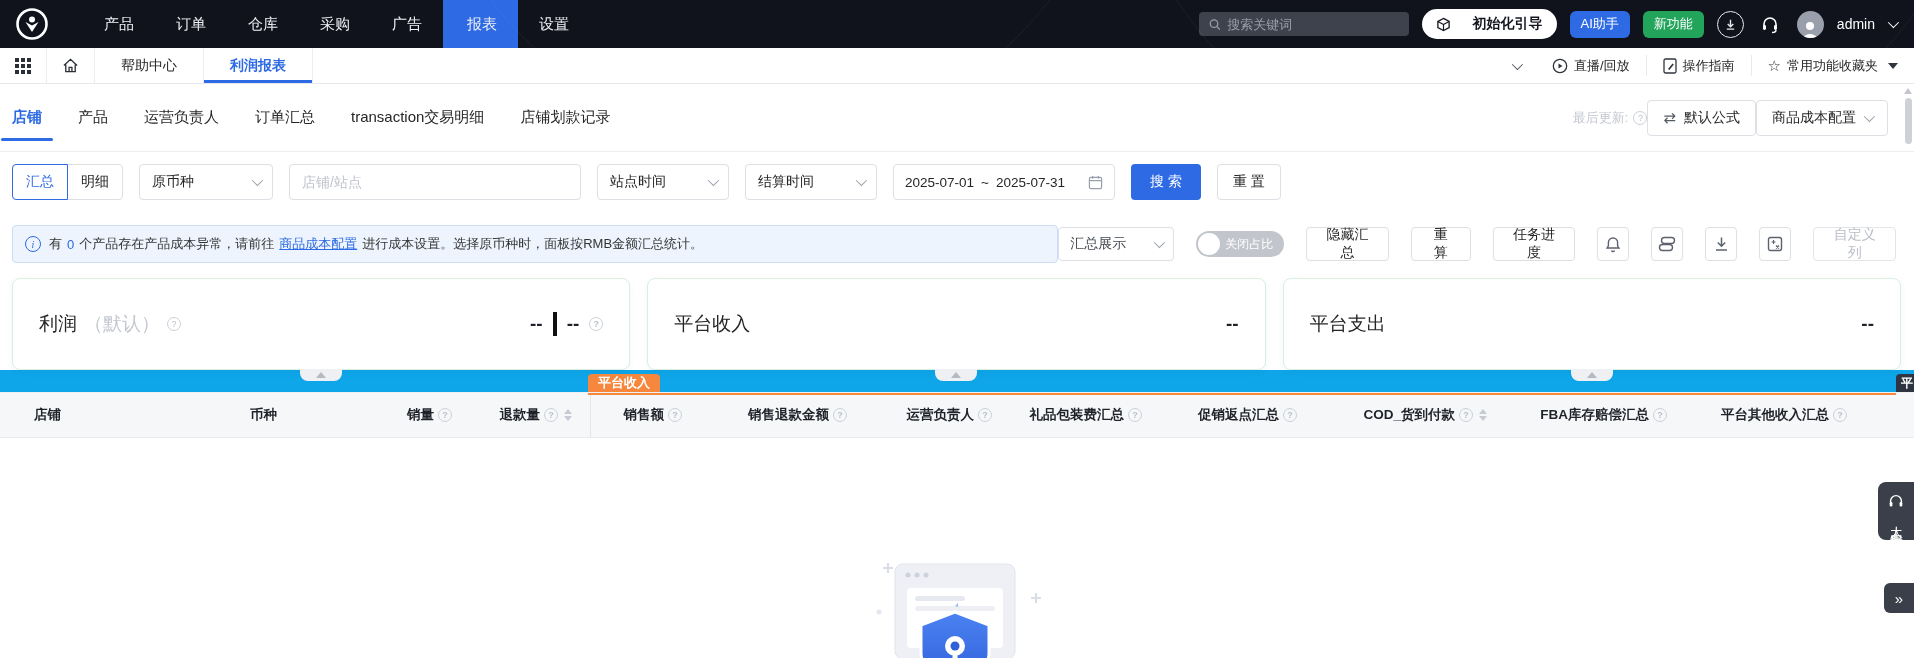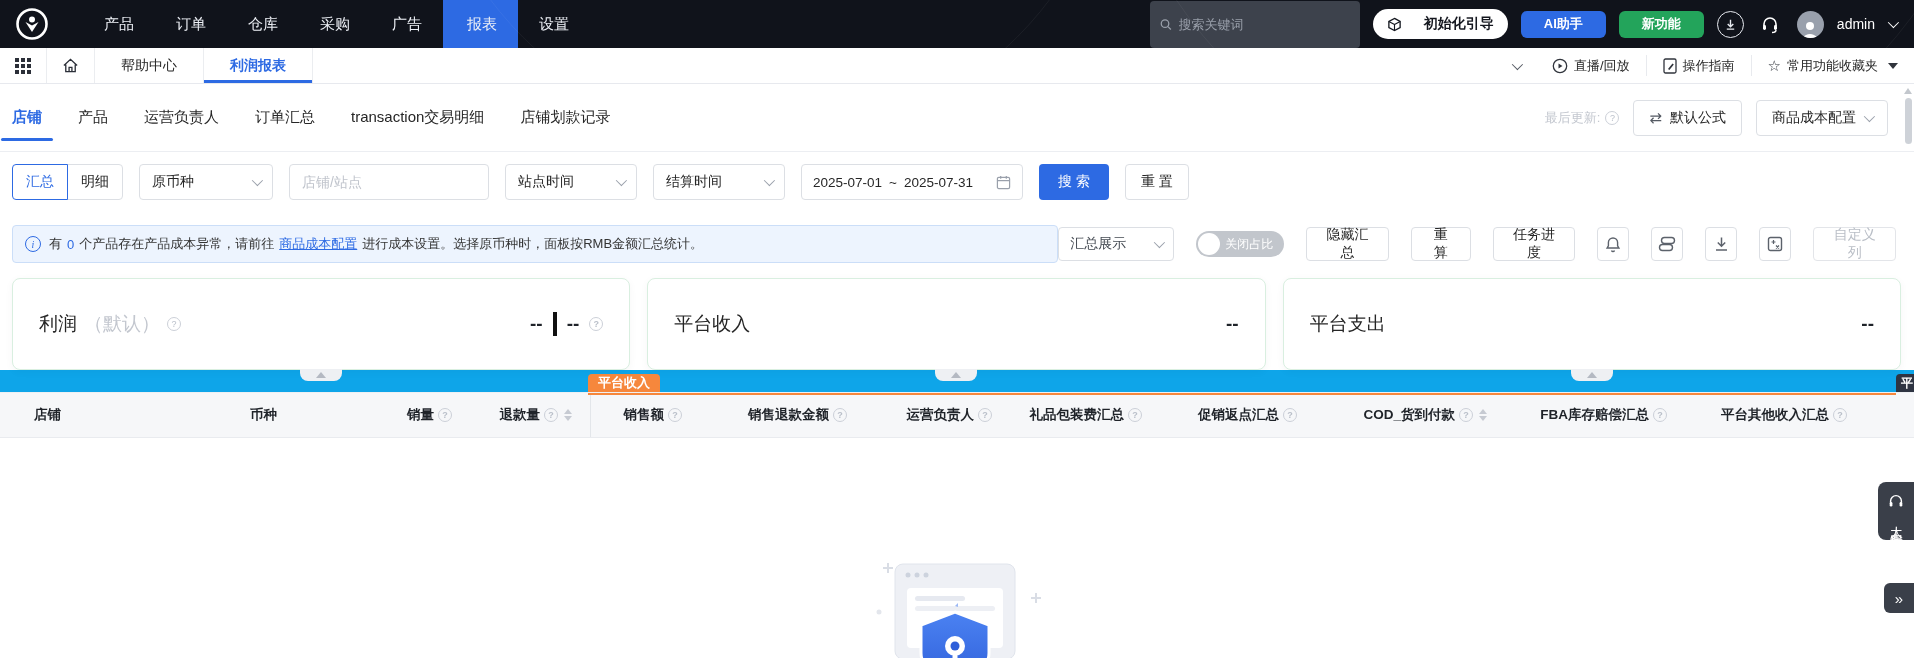--- a/index.html
+++ b/index.html
@@ -14,25 +14,25 @@
   
   .topbar{height:48px;background:var(--dark);display:flex;align-items:center;position:relative;overflow:hidden;}
   .topbar .arc{position:absolute;border:1px solid rgba(255,255,255,.05);border-radius:50%;pointer-events:none;}
   .arc1{width:700px;height:700px;left:420px;top:-560px;}
   .arc2{width:900px;height:900px;left:1100px;top:-700px;}
   .logo{width:34px;height:34px;margin-left:15px;flex:none;}
   .menu{display:flex;height:100%;margin-left:34px;}
   .menu-item{padding:0 21px;display:flex;align-items:center;color:#edf0f6;font-size:15px;cursor:pointer;}
   .menu-item.active{background:var(--blue);padding-left:24px;}
   .topbar-right{margin-left:auto;display:flex;align-items:center;gap:13px;padding-right:18px;}
-  .searchbox{width:210px;height:47px;background:#3d424c;border-radius:4px;display:flex;align-items:center;gap:7px;padding:0 10px;}
+  .searchbox{width:210px;height:24px;background:#3d424c;border-radius:4px;display:flex;align-items:center;gap:7px;padding:0 10px;}
   .searchbox input{background:transparent;border:none;outline:none;color:#cfd3db;font-size:13px;width:100%;font-family:inherit;}
   .searchbox input::placeholder{color:#9aa0ab;}
   .pill-white{height:30px;border-radius:15px;background:#fff;display:flex;align-items:center;gap:22px;padding:0 14px;font-size:14px;color:#14171f;font-weight:700;cursor:pointer;}
-  .pill-blue,.pill-green{height:27px;border-radius:6px;color:#fff;font-size:13px;font-weight:700;display:flex;align-items:center;padding:0 23px;cursor:pointer;}
+  .pill-blue,.pill-green{height:27px;border-radius:6px;color:#fff;font-size:13px;font-weight:400;display:flex;align-items:center;padding:0 11px;cursor:pointer;}
   .pill-blue{background:var(--blue);}
   .pill-green{background:var(--green);}
   .ring-icon{width:27px;height:27px;border:1.5px solid #e8ebf1;border-radius:50%;display:flex;align-items:center;justify-content:center;cursor:pointer;}
   .avatar{width:27px;height:27px;border-radius:50%;background:#99a0ac;display:flex;align-items:flex-end;justify-content:center;overflow:hidden;cursor:pointer;}
   .admin{color:#fff;font-size:14px;cursor:pointer;}
   .chev{display:inline-block;width:8px;height:8px;border-right:1.5px solid currentColor;border-bottom:1.5px solid currentColor;transform:rotate(45deg) translateY(-2px);}
   .chev-white{color:#fff;}
   .chev-gray{color:#9aa0ab;}
 
   
@@ -46,38 +46,38 @@
   .tb-sep{width:1px;background:#e8eaee;margin:7px 0;}
   .star-glyph{font-size:15px;color:#30343c;}
   .tri-down{display:inline-block;width:0;height:0;border-left:5px solid transparent;border-right:5px solid transparent;border-top:6px solid #30343c;margin-left:4px;}
 
   
   .pagetabs{height:68px;background:#fff;border-bottom:1px solid #eceef2;display:flex;align-items:center;padding:0 26px 0 12px;}
   .ptabs{display:flex;gap:36px;height:100%;align-items:center;}
   .ptab{font-size:15px;color:var(--txt);position:relative;height:100%;display:flex;align-items:center;cursor:pointer;}
   .ptab.active{color:var(--blue);font-weight:700;}
   .ptab.active::after{content:"";position:absolute;left:-11px;right:-11px;bottom:10px;height:3px;border-radius:2px;background:var(--blue);}
-  .pagetabs-right{margin-left:auto;display:flex;align-items:center;gap:14px;}
+  .pagetabs-right{margin-left:auto;display:flex;align-items:center;}
   .last-update{display:flex;align-items:center;gap:5px;color:var(--muted);font-size:13px;}
   .btn-outline{height:36px;border:1px solid var(--border);border-radius:4px;background:#fff;display:flex;align-items:center;gap:8px;padding:0 15px;font-size:14px;color:var(--txt);cursor:pointer;}
   .swap-glyph{font-size:15px;color:#555a63;}
 
   
   .help{width:14px;height:14px;border:1px solid #ccd0d8;border-radius:50%;color:#b9bfc9;font-size:9px;display:inline-flex;align-items:center;justify-content:center;flex:none;}
   .help::after{content:"?";}
 
   
   .filter-row{height:60px;background:#fff;display:flex;align-items:center;gap:16px;padding:0 12px;}
   .seg{display:flex;}
   .seg-btn{height:36px;width:56px;display:flex;align-items:center;justify-content:center;font-size:14px;background:#fff;border:1px solid var(--border);color:var(--txt);cursor:pointer;}
   .seg-btn.first{border-radius:4px 0 0 4px;border-color:var(--blue);color:var(--blue);z-index:2;}
   .seg-btn.last{border-radius:0 4px 4px 0;margin-left:-1px;}
   .drop{height:36px;border:1px solid var(--border);border-radius:4px;background:#fff;display:flex;align-items:center;justify-content:space-between;padding:0 12px;font-size:14px;color:var(--txt);cursor:pointer;}
   .w-currency{width:134px;} .w-site{width:132px;} .w-settle{width:132px;}
-  .text-input{height:36px;width:200px;border:1px solid var(--border);border-radius:4px;padding:16px 12px;font-size:14px;outline:none;font-family:inherit;color:var(--txt);}
+  .text-input{height:36px;width:292px;border:1px solid var(--border);border-radius:4px;padding:16px 12px;font-size:14px;outline:none;font-family:inherit;color:var(--txt);}
   .text-input::placeholder{color:#c0c4cc;}
   .daterange{height:36px;width:222px;border:1px solid var(--border);border-radius:4px;display:flex;align-items:center;gap:7px;padding:0 11px;font-size:13.5px;color:var(--txt);cursor:pointer;}
   .btn-primary{height:36px;border:none;border-radius:4px;background:var(--blue);color:#fff;font-size:14px;padding:0 19px;cursor:pointer;font-family:inherit;}
   .btn-plain{height:36px;border:1px solid var(--border);border-radius:4px;background:#fff;color:var(--txt);font-size:14px;padding:0 15px;cursor:pointer;font-family:inherit;}
 
   
   .alert-row{height:64px;display:flex;align-items:center;padding:0 18px 0 12px;background:#fff;}
   .alert{width:1078px;height:38px;background:#edf4fe;border:1px solid #cbdef8;border-radius:4px;display:flex;align-items:center;gap:5px;padding:0 12px;font-size:13px;color:#333;}
   .info-icon{width:16px;height:16px;border:1.5px solid var(--blue);border-radius:50%;color:var(--blue);font-size:10px;font-style:italic;display:inline-flex;align-items:center;justify-content:center;flex:none;margin-right:3px;}
   .info-icon::after{content:"i";font-family:"Liberation Serif",serif;}

